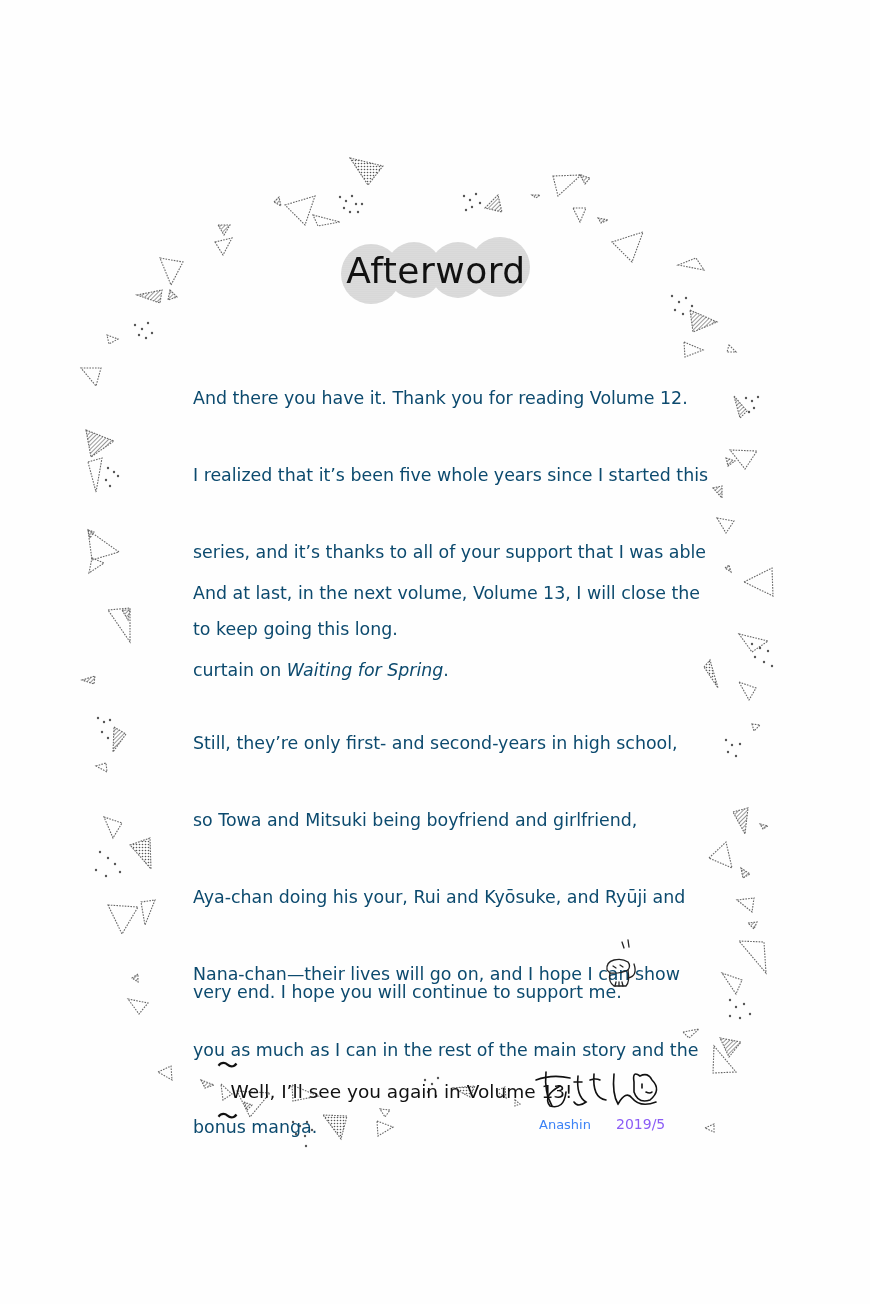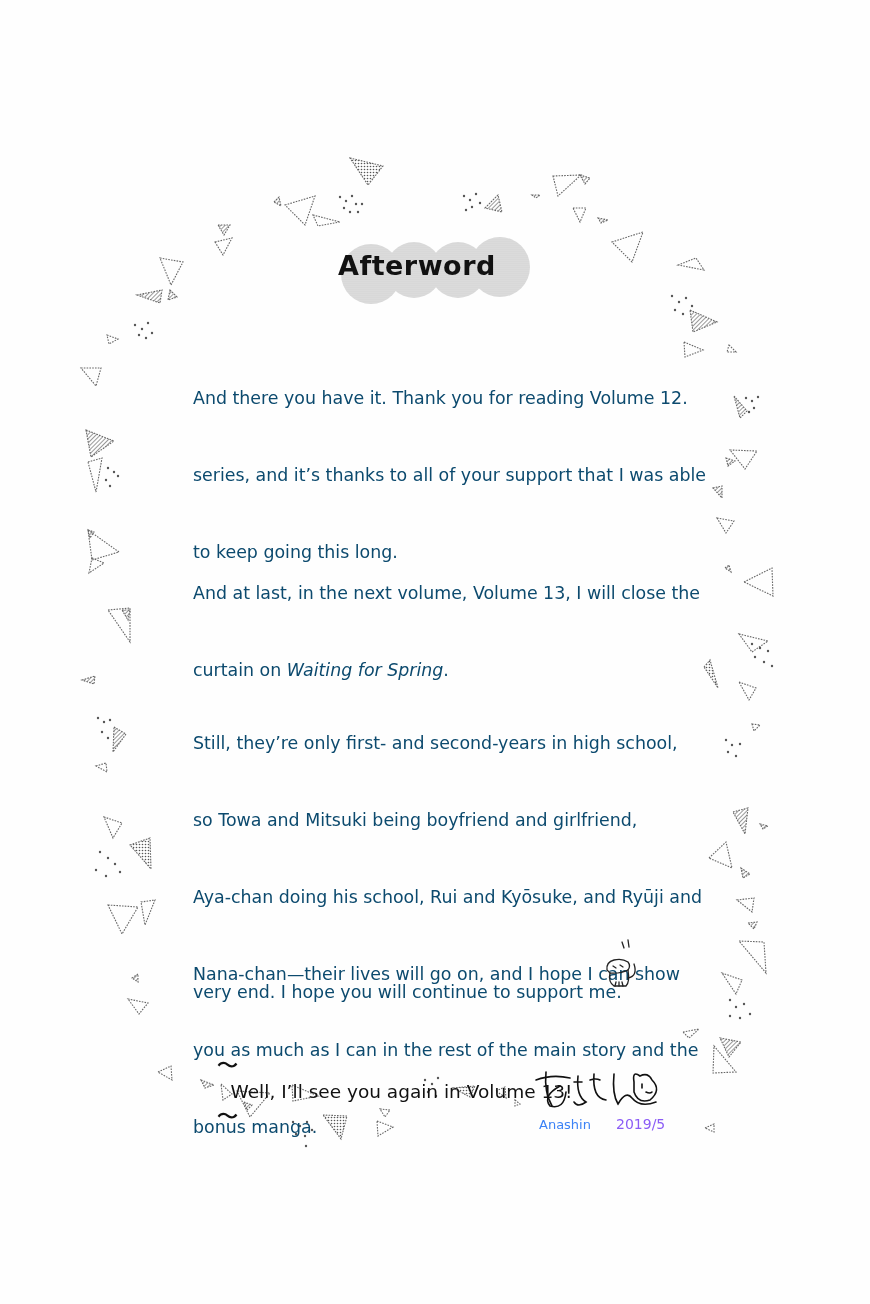--- a/index.html
+++ b/index.html
@@ -2,22 +2,22 @@
 <html><head>
 <meta charset="utf-8">
 <style>
   html, body { margin: 0; padding: 0; background: #ffffff; }
   body { width: 870px; height: 1304px; position: relative; overflow: hidden;
          font-family: "DejaVu Sans", sans-serif; color: #1a1a1a; }
   .page { position: absolute; left: 0; top: 0; width: 870px; height: 1304px; background: #fefefe; }
   .deco { position: absolute; left: 0; top: 0; width: 870px; height: 1304px; pointer-events: none; }
   .title-wrap { position: absolute; left: 338px; top: 236px; width: 196px; height: 70px; }
   .title-wrap svg { position: absolute; left: 0; top: 0; }
-  .title { position: absolute; left: 0; top: 14px; width: 196px; 
-           font-size: 27px; letter-spacing: 0.5px; color: #111; font-weight: bold; }
+  .title { position: absolute; left: 0; top: 14px; width: 196px; text-align: center;
+           font-size: 36px; letter-spacing: 0.5px; color: #111; }
   .para { position: absolute; left: 193px; font-size: 17.4px; line-height: 25.6px; white-space: pre; color: #0c4a6e; }
   .para i { font-style: italic; }
   .closing { position: absolute; left: 193px; top: 1030px; font-size: 18.5px; color: #111; white-space: pre; }
   .closing .tilde { font-size: 22px; }
   .sig-name { position: absolute; left: 539px; top: 1117px; font-size: 13px; color: #3b82f6; }
   .sig-date { position: absolute; left: 616px; top: 1116px; font-size: 14px; color: #8b5cf6; }
   .sig-glyph { position: absolute; left: 530px; top: 1068px; }
   .cat { position: absolute; left: 604px; top: 938px; }
 </style>
 </head>
@@ -205,33 +205,34 @@
       <circle cx="33" cy="38" r="30" fill="url(#bubbleDots)"></circle>
       <circle cx="76" cy="34" r="28" fill="url(#bubbleDots)"></circle>
       <circle cx="120" cy="34" r="28" fill="url(#bubbleDots)"></circle>
       <circle cx="162" cy="31" r="30" fill="url(#bubbleDots)"></circle>
     </svg>
     <div class="title">Afterword</div>
   </div>
 
   <div class="para" style="top:335px;">
     <div>And there you have it. Thank you for reading Volume 12.</div>
+    <div>I realized that it’s been five whole years since I started this</div>
     <div>series, and it’s thanks to all of your support that I was able</div>
     <div>to keep going this long.</div>
   </div>
 
   <div class="para" style="top:530px;">
     <div>And at last, in the next volume, Volume 13, I will close the</div>
     <div><span>curtain on </span><i>Waiting for Spring</i><span>.</span></div>
   </div>
 
   <div class="para" style="top:680px;">
     <div>Still, they’re only first- and second-years in high school,</div>
     <div>so Towa and Mitsuki being boyfriend and girlfriend,</div>
-    <div>Aya-chan doing his school, Rui and Kyōsuke, and Ryūji and</div>
+    <div>Aya-chan doing his your, Rui and Kyōsuke, and Ryūji and</div>
     <div>Nana-chan—their lives will go on, and I hope I can show</div>
     <div>you as much as I can in the rest of the main story and the</div>
     <div>bonus manga.</div>
   </div>
 
   <div class="para" style="top:929px;">
     <div>very end. I hope you will continue to support me.</div>
   </div>
 
   <svg class="cat" width="36" height="52" viewBox="0 0 36 52">

